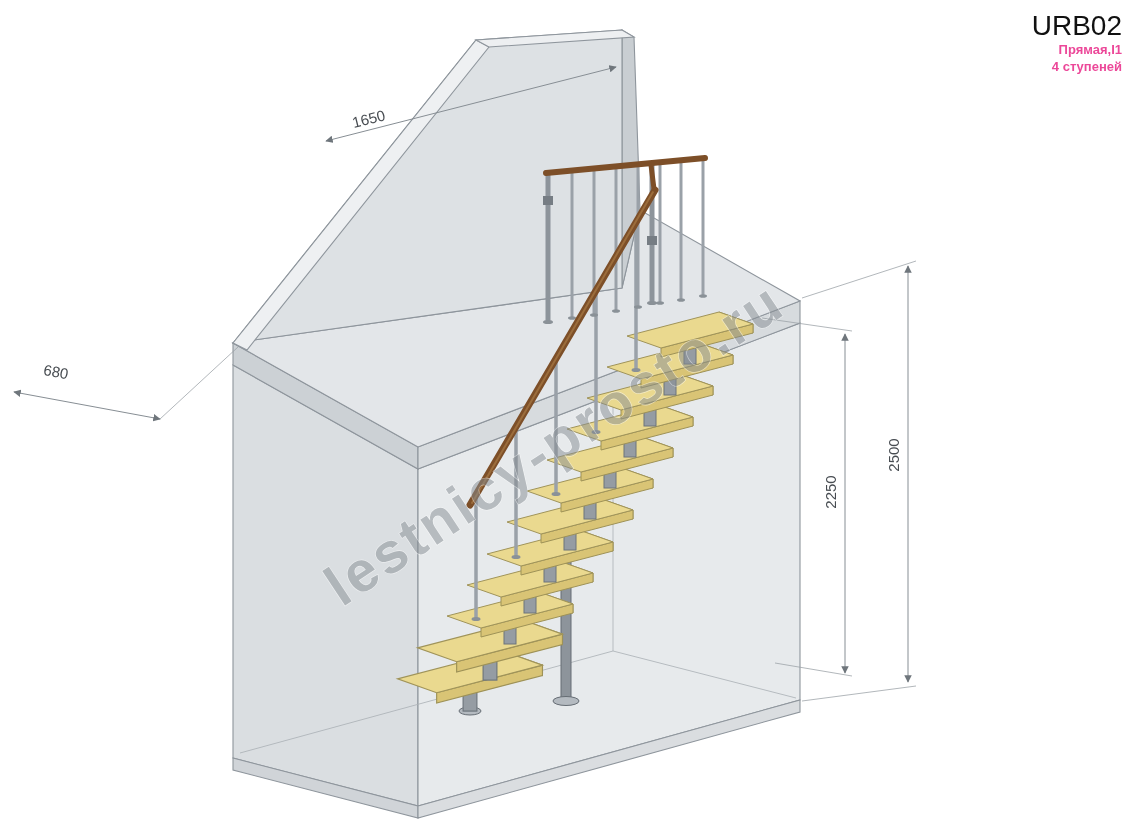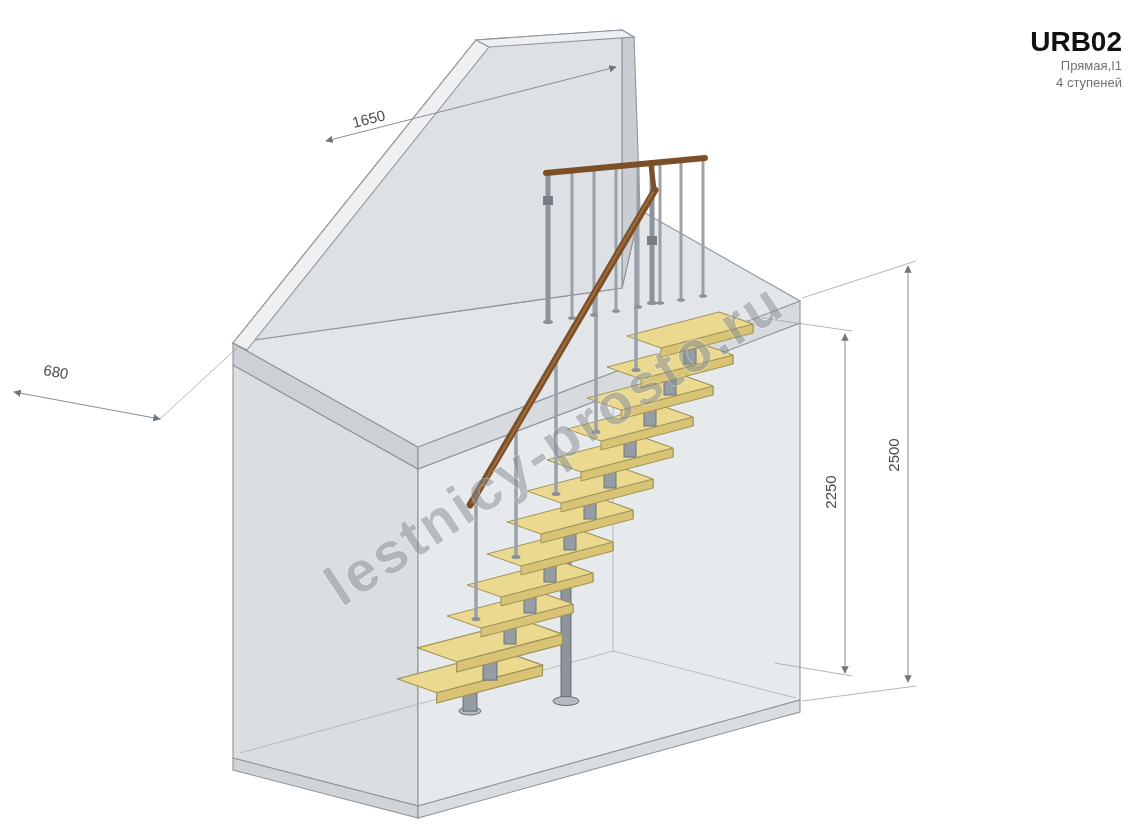--- a/index.html
+++ b/index.html
@@ -1,22 +1,22 @@
 <!DOCTYPE html>
 <html><head>
 <meta charset="utf-8">
 <style>
   html,body{margin:0;padding:0;background:#ffffff;}
   .page{position:relative;width:1132px;height:831px;background:#ffffff;overflow:hidden;
         font-family:"Liberation Sans", sans-serif;}
   .scene{position:absolute;left:0;top:0;}
   .header{position:absolute;top:10px;right:10px;text-align:right;color:#111;}
   .header .title{font-size:21px;font-weight:400;letter-spacing:.2px;}
-  .header .model{font-size:28px;font-weight:700;margin-top:16px;}
-  .header .sub{font-size:13px;line-height:1.3;color:#737373;}
+  .header .model{font-size:28px;font-weight:400;margin-top:0;}
+  .header .sub{font-size:13px;line-height:1.3;color:#ec4899;font-weight:bold;}
   .dim-text{font-size:15px;fill:#474c51;}
   .dim-line{stroke:#878e94;stroke-width:1;fill:none;}
   .ext-line{stroke:#9aa0a6;stroke-width:0.9;fill:none;opacity:.85;}
   .edge{stroke:#8e959c;stroke-width:1.1;}
   .faint{stroke:#aab0b5;stroke-width:1;opacity:.8;}
 </style>
 </head>
 <body>
 
 <div class="page">

